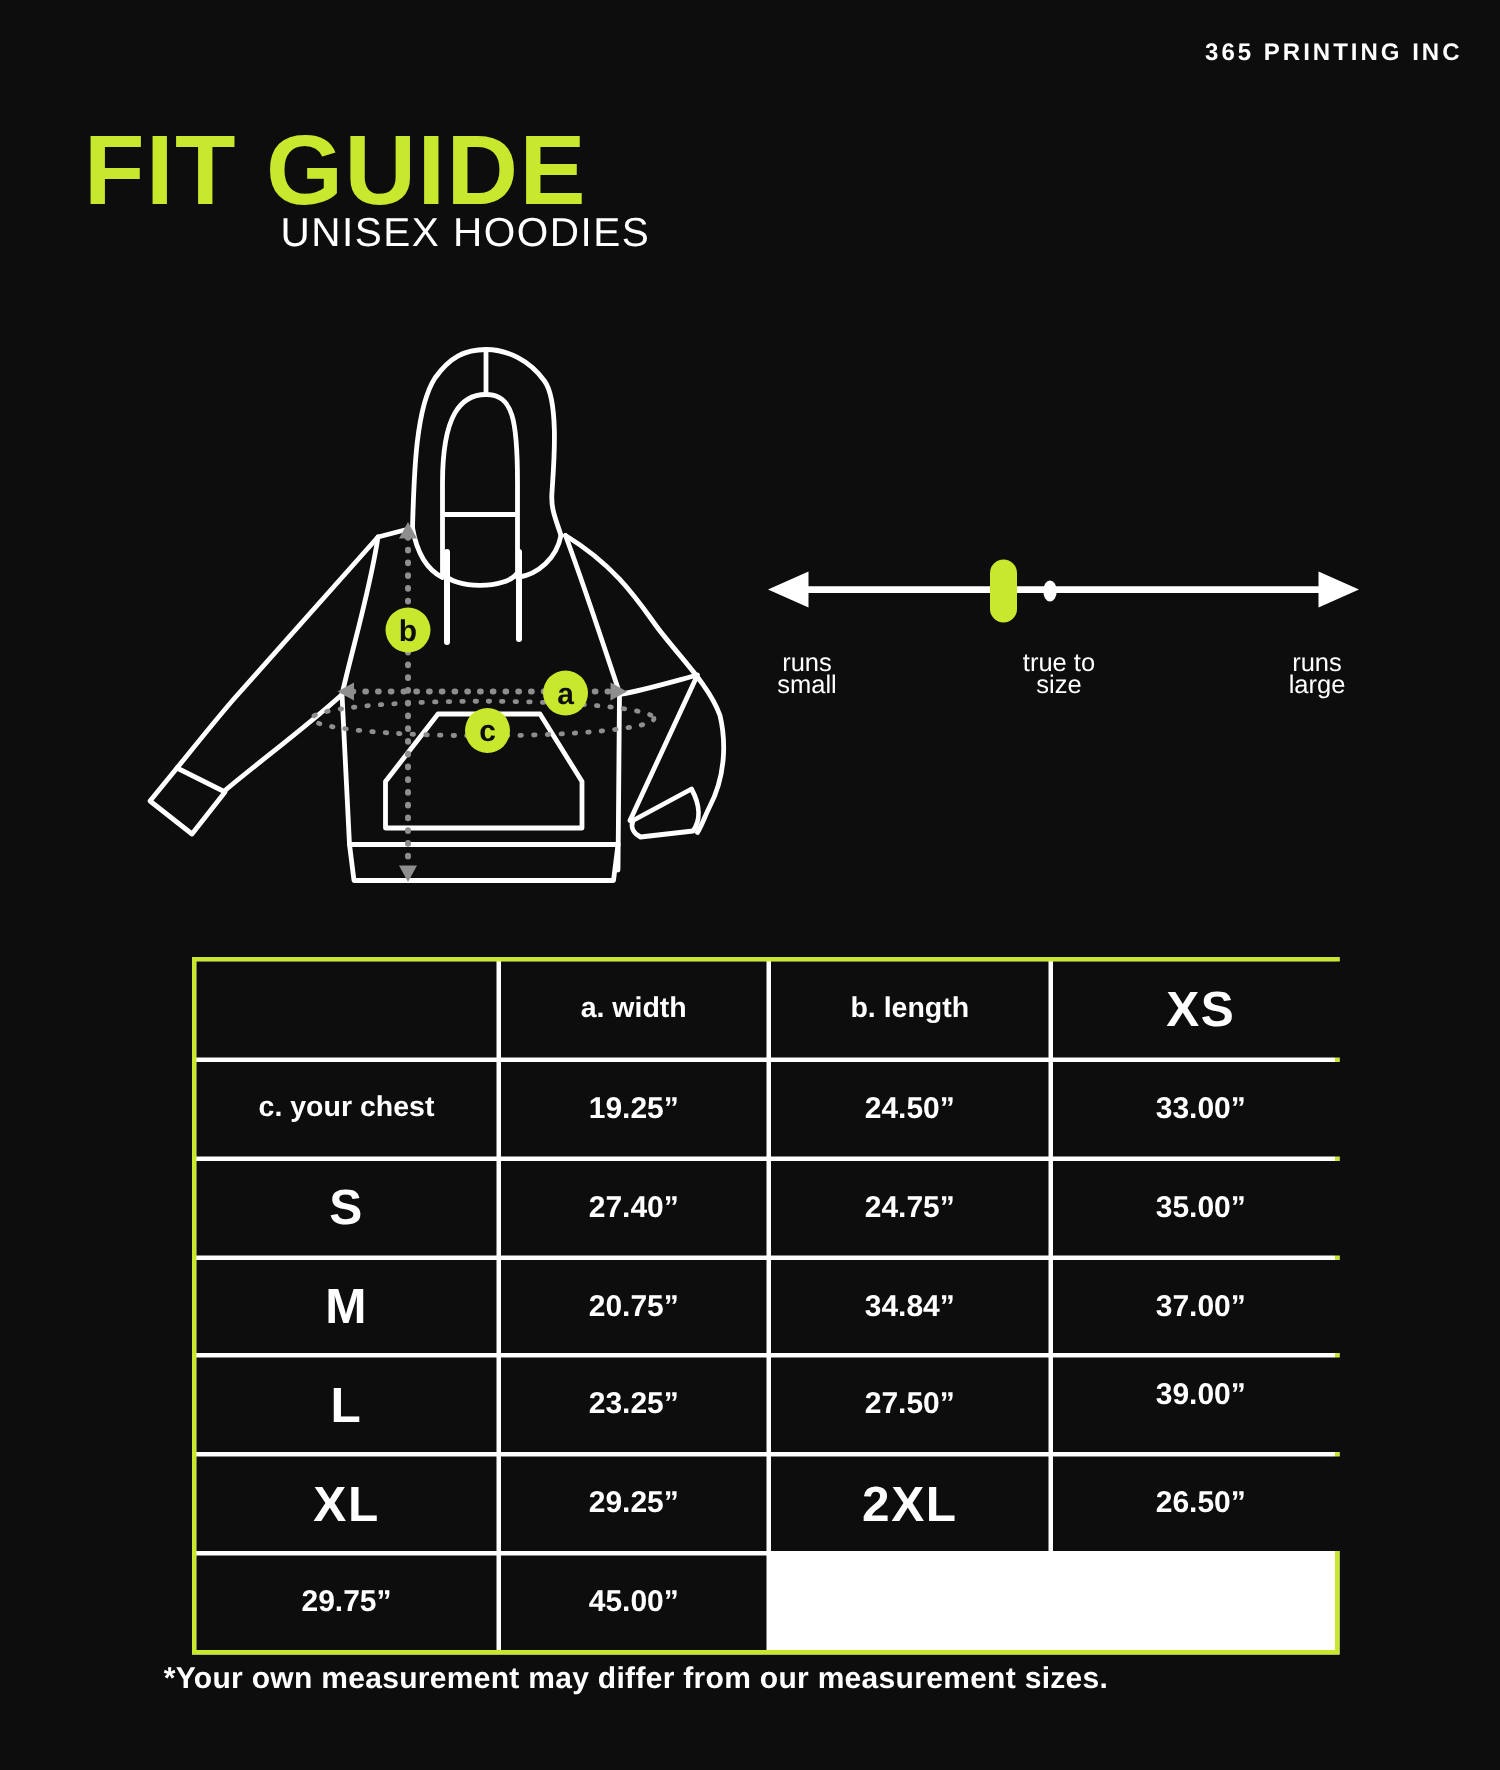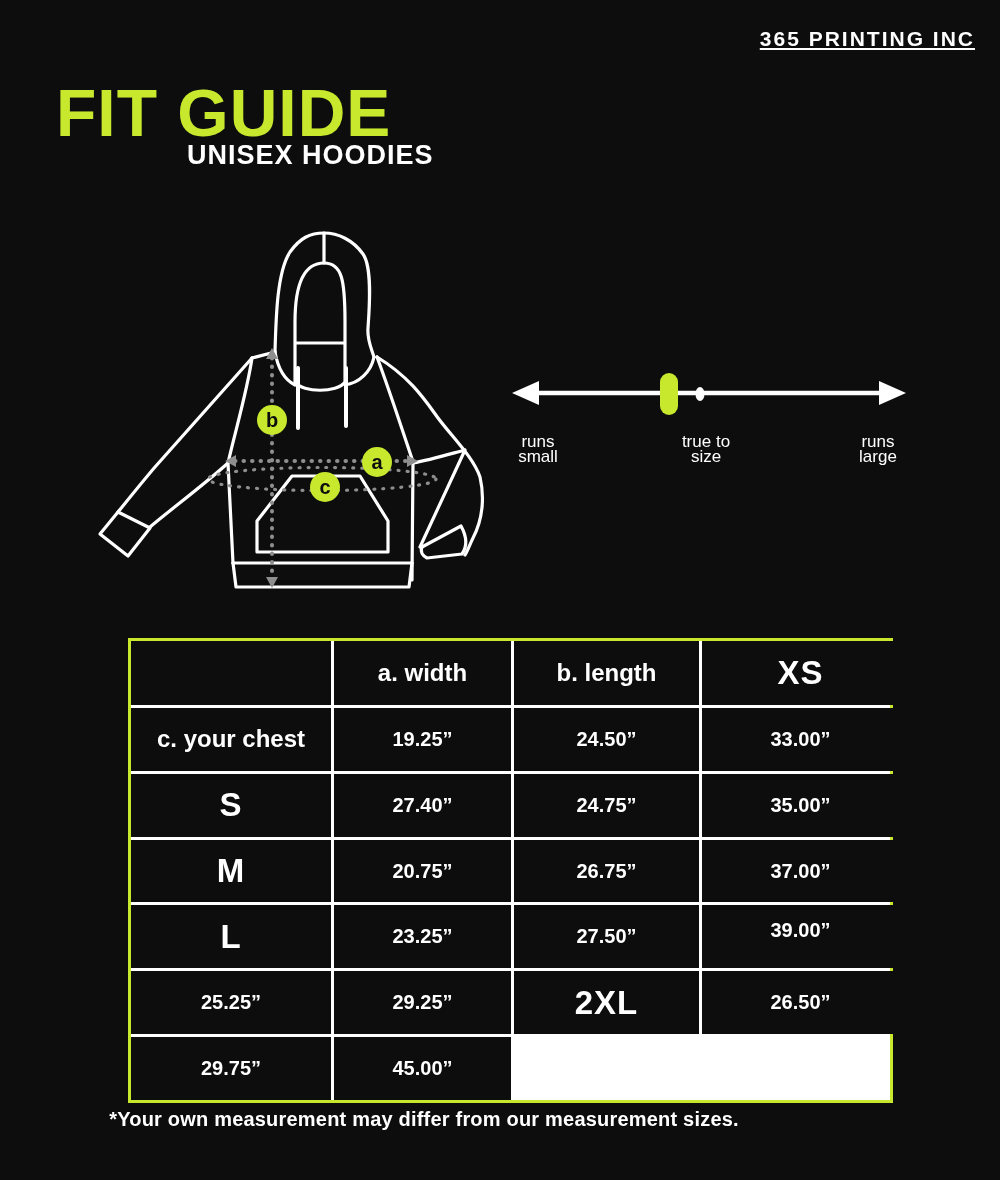--- a/index.html
+++ b/index.html
@@ -4,29 +4,29 @@
 <style>
   html,body{margin:0;padding:0;background:#000;}
   .canvas{
     position:relative;width:1000px;height:1180px;overflow:hidden;
     background:var(--bg,#0c0d0c);
     font-family:"Liberation Sans",sans-serif;color:var(--ink,#fff);
   }
   
   .brand{
     position:absolute;top:27px;right:25px;
-    font-size:21px;font-weight:bold;letter-spacing:2px;color:var(--ink,#fff);text-decoration:underline;
+    font-size:16px;font-weight:bold;letter-spacing:2px;color:var(--ink,#fff);
   }
   .title{
     position:absolute;top:58px;left:56px;
     font-size:66px;font-weight:800;letter-spacing:1px;color:var(--accent,#c8e82e);margin-top:17px;
   }
   .subtitle{
     position:absolute;top:140px;left:187px;
-    font-size:27px;font-weight:700;letter-spacing:1px;color:var(--ink,#fff);
+    font-size:27px;font-weight:400;letter-spacing:1px;color:var(--ink,#fff);
   }
   
   .hoodie-svg{position:absolute;left:95px;top:222px;width:400px;height:380px;}
   .scale-svg{position:absolute;left:500px;top:350px;width:410px;height:100px;}
   .scale-label{
     position:absolute;top:434px;width:120px;text-align:center;
     font-size:17px;line-height:15px;font-weight:400;color:var(--ink,#fff);
   }
   .scale-label.left{left:478px;}
   .scale-label.center{left:646px;}
@@ -39,21 +39,21 @@
     display:grid;
     grid-template-columns:200px 177px 185px 197px;
     grid-template-rows:64px repeat(6,1fr);
     gap:3px;
   }
   .cell{
     background:var(--bg,#0c0d0c);
     display:flex;align-items:center;justify-content:center;
     font-weight:800;color:var(--ink,#fff);
   }
-  .cell.header{font-size:24px;}
+  .cell.header{font-size:19px;}
   .cell.size{font-size:33px;letter-spacing:1px;}
   .cell.value{font-size:20px;}
   .cell.raised{align-items:flex-start;padding-top:14px;}
   
   .footnote{
     position:absolute;top:1108px;left:0;width:848px;text-align:center;
     font-size:20px;font-weight:800;letter-spacing:0.2px;color:var(--ink,#fff);
   }
 </style>
 </head>
@@ -161,29 +161,29 @@
     <div class="cell value">24.50”</div>
     <div class="cell value">33.00”</div>
 
     <div class="cell size">S</div>
     <div class="cell value">27.40”</div>
     <div class="cell value">24.75”</div>
     <div class="cell value">35.00”</div>
 
     <div class="cell size">M</div>
     <div class="cell value">20.75”</div>
-    <div class="cell value">26.75”</div>
+    <div class="cell value">34.84”</div>
     <div class="cell value">37.00”</div>
 
     <div class="cell size">L</div>
     <div class="cell value">23.25”</div>
     <div class="cell value">27.50”</div>
     <div class="cell value raised">39.00”</div>
 
-    <div class="cell value">25.25”</div>
+    <div class="cell size">XL</div>
     <div class="cell value">29.25”</div>
 
     <div class="cell size">2XL</div>
     <div class="cell value">26.50”</div>
     <div class="cell value">29.75”</div>
     <div class="cell value">45.00”</div>
   </div>
 
   <div class="footnote">*Your own measurement may differ from our measurement sizes.</div>
 

